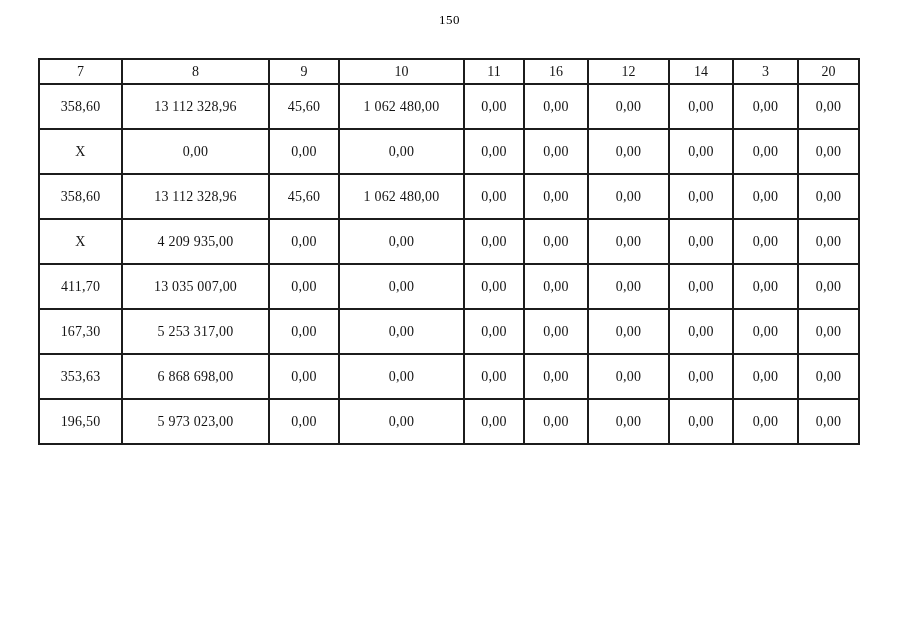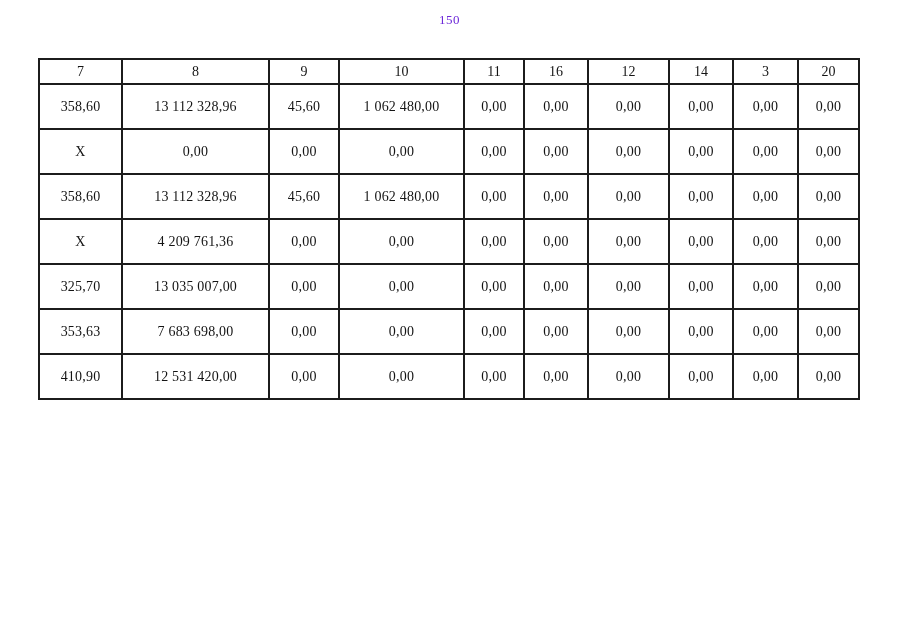--- a/index.html
+++ b/index.html
@@ -18,21 +18,21 @@
     background: #ffffff;
   }
   .page-number {
     position: absolute;
     top: 12px;
     left: 0;
     width: 890px;
     text-align: center;
     font-size: 13px;
     letter-spacing: 0.5px;
-    color: #6d28d9;
+    color: #000000;
     padding-left: 9px;
   }
   table.data-table {
     position: absolute;
     left: 38px;
     top: 58px;
     width: 820px;
     border-collapse: collapse;
     table-layout: fixed;
     background: #ffffff;
@@ -132,57 +132,69 @@
           <td>1 062 480,00</td>
           <td>0,00</td>
           <td>0,00</td>
           <td>0,00</td>
           <td>0,00</td>
           <td>0,00</td>
           <td>0,00</td>
         </tr>
         <tr>
           <td>X</td>
-          <td>4 209 761,36</td>
-          <td>0,00</td>
-          <td>0,00</td>
-          <td>0,00</td>
-          <td>0,00</td>
-          <td>0,00</td>
-          <td>0,00</td>
-          <td>0,00</td>
-          <td>0,00</td>
-        </tr>
-        <tr>
-          <td>325,70</td>
+          <td>4 209 935,00</td>
+          <td>0,00</td>
+          <td>0,00</td>
+          <td>0,00</td>
+          <td>0,00</td>
+          <td>0,00</td>
+          <td>0,00</td>
+          <td>0,00</td>
+          <td>0,00</td>
+        </tr>
+        <tr>
+          <td>411,70</td>
           <td>13 035 007,00</td>
           <td>0,00</td>
           <td>0,00</td>
           <td>0,00</td>
           <td>0,00</td>
           <td>0,00</td>
           <td>0,00</td>
           <td>0,00</td>
           <td>0,00</td>
         </tr>
         <tr>
+          <td>167,30</td>
+          <td>5 253 317,00</td>
+          <td>0,00</td>
+          <td>0,00</td>
+          <td>0,00</td>
+          <td>0,00</td>
+          <td>0,00</td>
+          <td>0,00</td>
+          <td>0,00</td>
+          <td>0,00</td>
+        </tr>
+        <tr>
           <td>353,63</td>
-          <td>7 683 698,00</td>
-          <td>0,00</td>
-          <td>0,00</td>
-          <td>0,00</td>
-          <td>0,00</td>
-          <td>0,00</td>
-          <td>0,00</td>
-          <td>0,00</td>
-          <td>0,00</td>
-        </tr>
-        <tr>
-          <td>410,90</td>
-          <td>12 531 420,00</td>
+          <td>6 868 698,00</td>
+          <td>0,00</td>
+          <td>0,00</td>
+          <td>0,00</td>
+          <td>0,00</td>
+          <td>0,00</td>
+          <td>0,00</td>
+          <td>0,00</td>
+          <td>0,00</td>
+        </tr>
+        <tr>
+          <td>196,50</td>
+          <td>5 973 023,00</td>
           <td>0,00</td>
           <td>0,00</td>
           <td>0,00</td>
           <td>0,00</td>
           <td>0,00</td>
           <td>0,00</td>
           <td>0,00</td>
           <td>0,00</td>
         </tr>
       </tbody>

